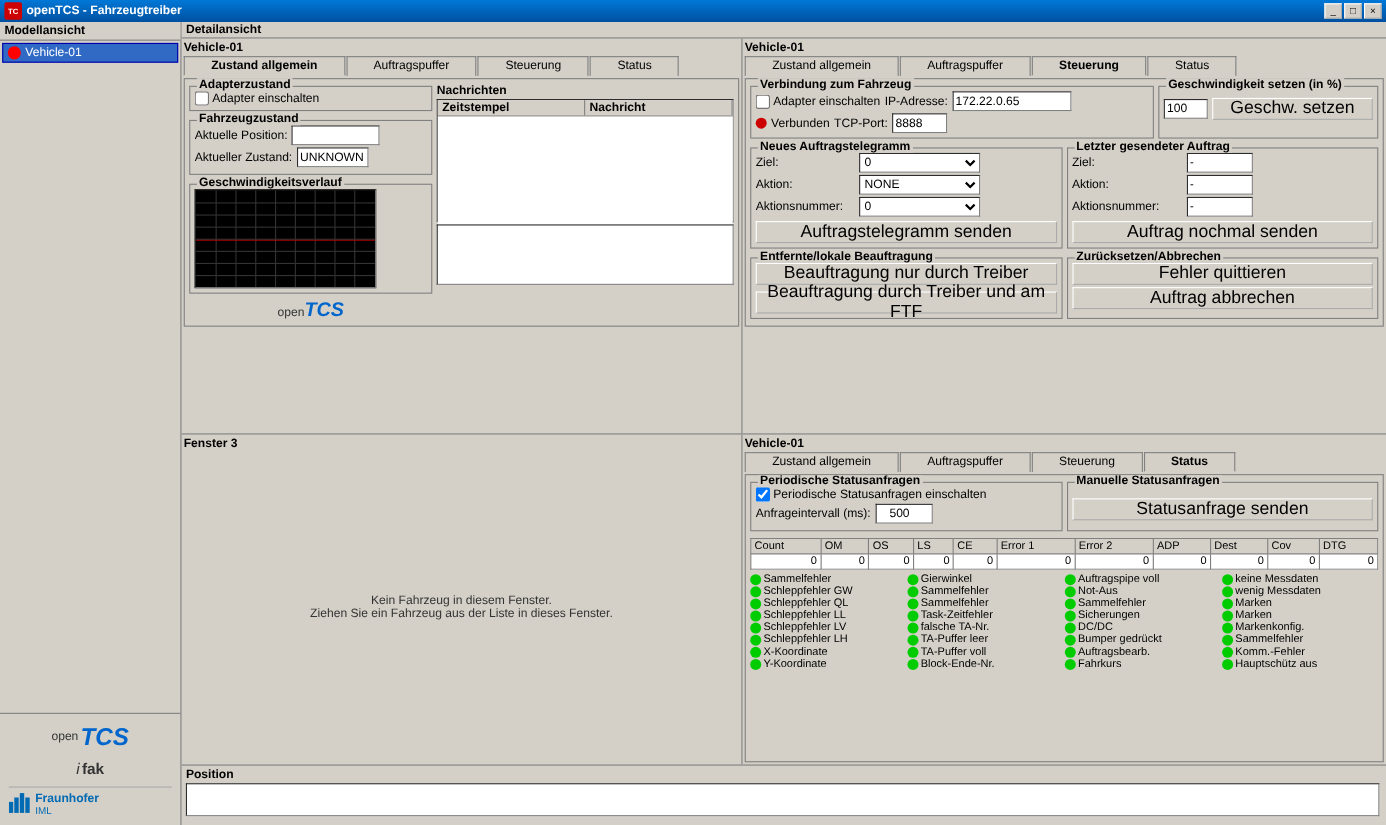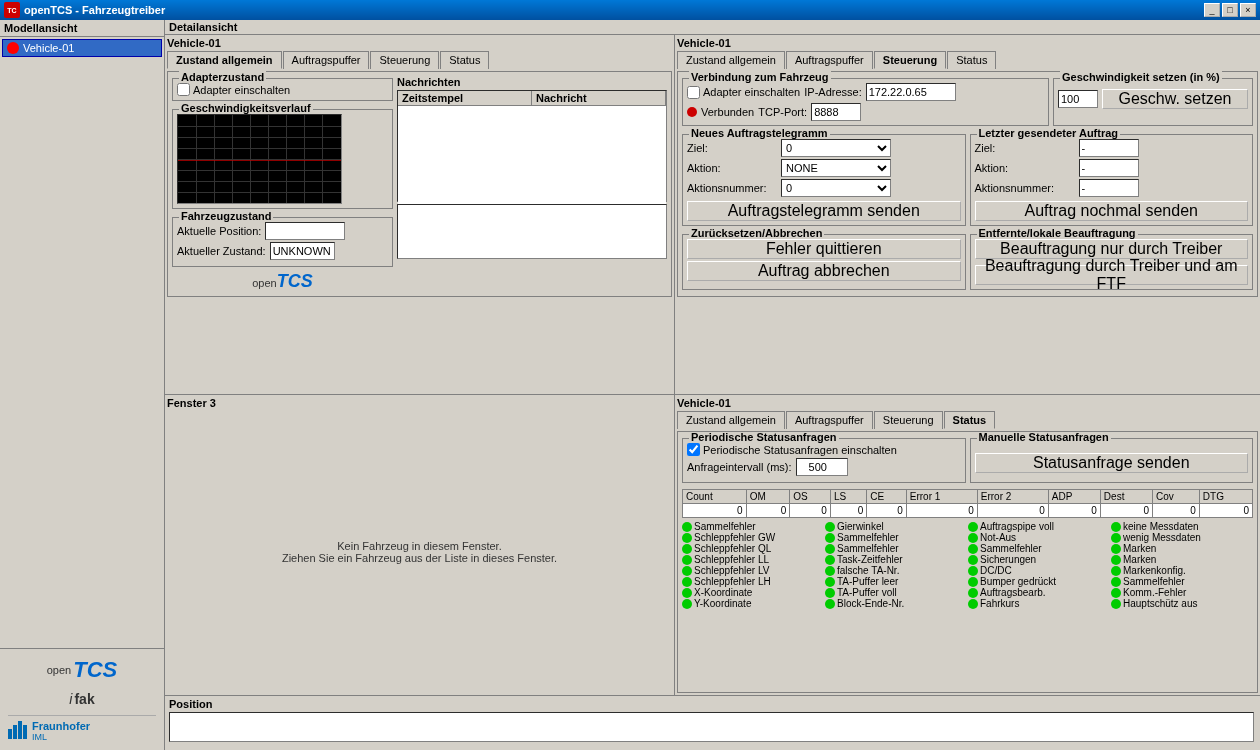--- a/index.html
+++ b/index.html
@@ -18,21 +18,21 @@
     .left-panel { width: 165px; border-right: 1px solid #808080; display: flex; flex-direction: column; }
     .panel-header { background: #d4d0c8; border-bottom: 1px solid #808080; padding: 2px 4px; font-size: 11px; font-weight: bold; }
     .vehicle-item { display: flex; align-items: center; padding: 2px 4px; background: #316ac5; color: white; margin: 2px; border: 1px solid #0000aa; }
     .vehicle-dot { width: 12px; height: 12px; background: red; border-radius: 50%; margin-right: 4px; flex-shrink: 0; }
     
     
     .logo-area { margin-top: auto; padding: 8px; border-top: 1px solid #808080; display: flex; flex-direction: column; align-items: center; gap: 8px; }
     
     
     .right-panel { flex: 1; display: flex; flex-direction: column; overflow: hidden; }
-    .tab { padding: 2px 8px; background: #d4d0c8; border: 1px solid #808080; border-bottom: none; cursor: pointer; font-size: 11px; }
+    .tab { padding: 2px 24px; background: #d4d0c8; border: 1px solid #808080; border-bottom: none; cursor: pointer; font-size: 11px; }
     .tab.active { background: #d4d0c8; border-bottom: 1px solid #d4d0c8; font-weight: bold; z-index: 1; }
     
     
     .section-box { border: 1px solid #808080; padding: 4px; margin: 2px 0; position: relative; }
     .section-label { position: absolute; top: -8px; left: 6px; background: #d4d0c8; padding: 0 2px; font-size: 11px; font-weight: bold; }
     
     
     .input-field { height: 18px; border: 1px inset #808080; background: white; padding: 0 2px; font-size: 11px; }
     
     
@@ -153,20 +153,32 @@
 
               <div class="section-box">
                 <span class="section-label">Adapterzustand</span>
                 <label class="checkbox-label">
                   <input type="checkbox" style="">
                   <span>Adapter einschalten</span>
                 </label>
               </div>
 
               <div class="section-box" style="margin-top: 8px;">
+                <span class="section-label">Fahrzeugzustand</span>
+                <div class="row">
+                  <span class="label">Aktuelle Position:</span>
+                  <input type="text" class="input-field" style="width: 80px;" value="">
+                </div>
+                <div class="row">
+                  <span class="label">Aktueller Zustand:</span>
+                  <input type="text" class="input-field" style="width: 65px;" value="UNKNOWN">
+                </div>
+              </div>
+
+              <div class="section-box" style="margin-top: 8px;">
                 <span class="section-label">Geschwindigkeitsverlauf</span>
 
                 <div class="speed-chart">
 
                   <div class="grid-line-h" style="top:11px;"></div>
                   <div class="grid-line-h" style="top:22px;"></div>
                   <div class="grid-line-h" style="top:33px;"></div>
                   <div class="grid-line-h" style="top:44px;"></div>
                   <div class="grid-line-h" style="top:55px;"></div>
                   <div class="grid-line-h" style="top:66px;"></div>
@@ -178,32 +190,20 @@
                   <div class="grid-line-v" style="left:72px;"></div>
                   <div class="grid-line-v" style="left:90px;"></div>
                   <div class="grid-line-v" style="left:108px;"></div>
                   <div class="grid-line-v" style="left:126px;"></div>
                   <div class="grid-line-v" style="left:144px;"></div>
 
                   <div style="position:absolute; top:45px; left:0; width:100%; height:1px; background:#cc0000; opacity:0.7;"></div>
                 </div>
               </div>
 
-              <div class="section-box" style="margin-top: 8px;">
-                <span class="section-label">Fahrzeugzustand</span>
-                <div class="row">
-                  <span class="label">Aktuelle Position:</span>
-                  <input type="text" class="input-field" style="width: 80px;" value="">
-                </div>
-                <div class="row">
-                  <span class="label">Aktueller Zustand:</span>
-                  <input type="text" class="input-field" style="width: 65px;" value="UNKNOWN">
-                </div>
-              </div>
-
               <div style="text-align:center; margin-top:4px;">
                 <span style="font-size:11px; color:#333;">open</span><span style="font-size:18px; font-weight:bold; color:#0066cc; font-style:italic;">TCS</span>
               </div>
             </div>
 
             <div style="flex:1;">
               <div style="font-weight:bold; font-size:11px; margin-bottom:2px;">Nachrichten</div>
               <div class="nachrichten-table">
                 <div class="nachrichten-header">
                   <div class="nachrichten-col">Zeitstempel</div>
@@ -234,21 +234,21 @@
           <div style="display:flex; gap:4px; margin-bottom:4px;">
 
             <div class="section-box" style="flex:1;">
               <span class="section-label">Verbindung zum Fahrzeug</span>
               <div style="display:flex; align-items:center; gap:4px; margin-bottom:2px;">
                 <label class="checkbox-label">
                   <input type="checkbox" style="">
                   <span>Adapter einschalten</span>
                 </label>
                 <span>IP-Adresse:</span>
-                <input type="text" class="input-field" style="width: 90px;" value="172.22.0.65">
+                <input type="text" class="input-field" style="width: 108px;" value="172.22.0.65">
               </div>
               <div style="display:flex; align-items:center; gap:4px;">
                 <span class="status-light light-red"></span>
                 <span>Verbunden</span>
                 <span>TCP-Port:</span>
                 <input type="text" class="input-field" style="width: 50px;" value="8888">
               </div>
             </div>
 
             <div class="section-box" style="width:200px;">
@@ -299,29 +299,29 @@
                 <span style="width:100px;">Aktionsnummer:</span>
                 <input type="text" class="input-field" style="width: 60px;" value="-">
               </div>
               <button class="btn btn-wide" style="margin-top:2px;">Auftrag nochmal senden</button>
             </div>
           </div>
 
           <div style="display:flex; gap:4px;">
 
             <div class="section-box" style="flex:1;">
+              <span class="section-label">Entfernte/lokale Beauftragung</span>
+              <button class="btn btn-wide" style="margin-bottom:2px;">Beauftragung nur durch Treiber</button>
+              <button class="btn btn-wide">Beauftragung durch Treiber und am FTF</button>
+            </div>
+
+            <div class="section-box" style="flex:1;">
               <span class="section-label">Zurücksetzen/Abbrechen</span>
               <button class="btn btn-wide" style="margin-bottom:2px;">Fehler quittieren</button>
               <button class="btn btn-wide">Auftrag abbrechen</button>
-            </div>
-
-            <div class="section-box" style="flex:1;">
-              <span class="section-label">Entfernte/lokale Beauftragung</span>
-              <button class="btn btn-wide" style="margin-bottom:2px;">Beauftragung nur durch Treiber</button>
-              <button class="btn btn-wide">Beauftragung durch Treiber und am FTF</button>
             </div>
           </div>
 
         </div>
       </div>
     </div>
 
     <div style="display:flex; flex:1; overflow:hidden;">
 
       <div style="width:510px; border-right: 1px solid #808080; padding:2px; display:flex; flex-direction:column;">

